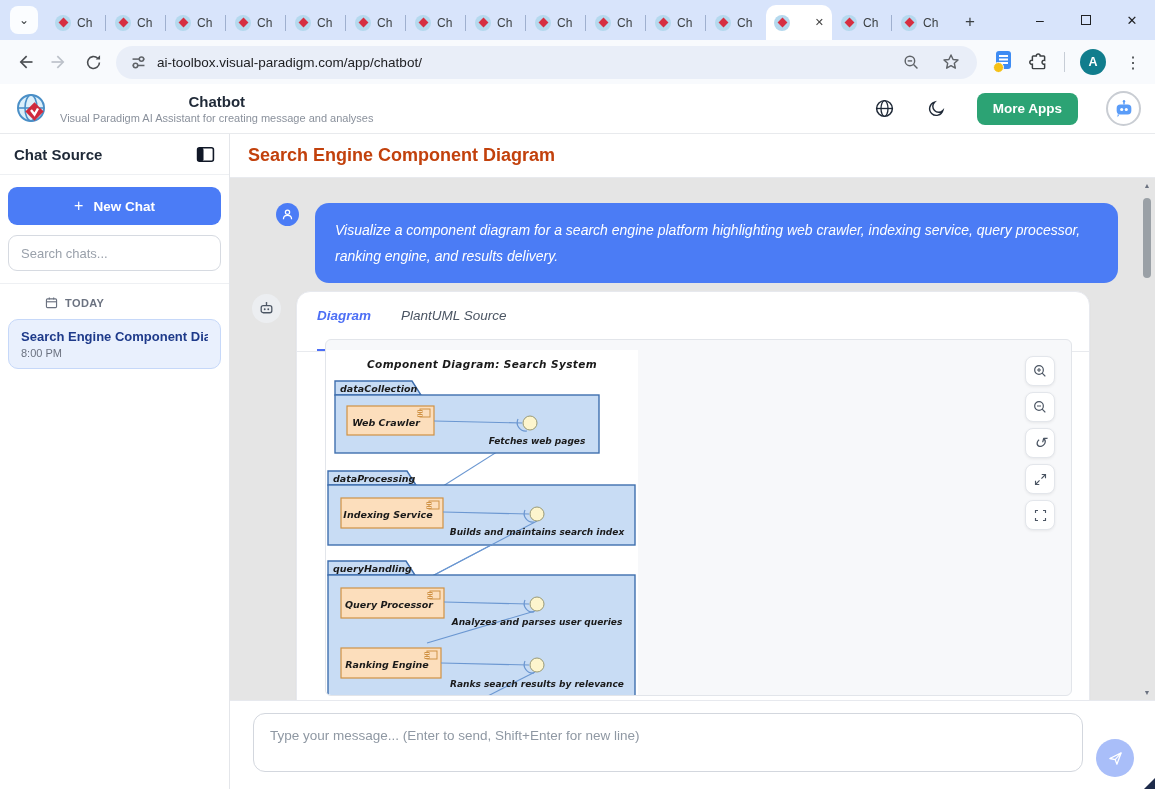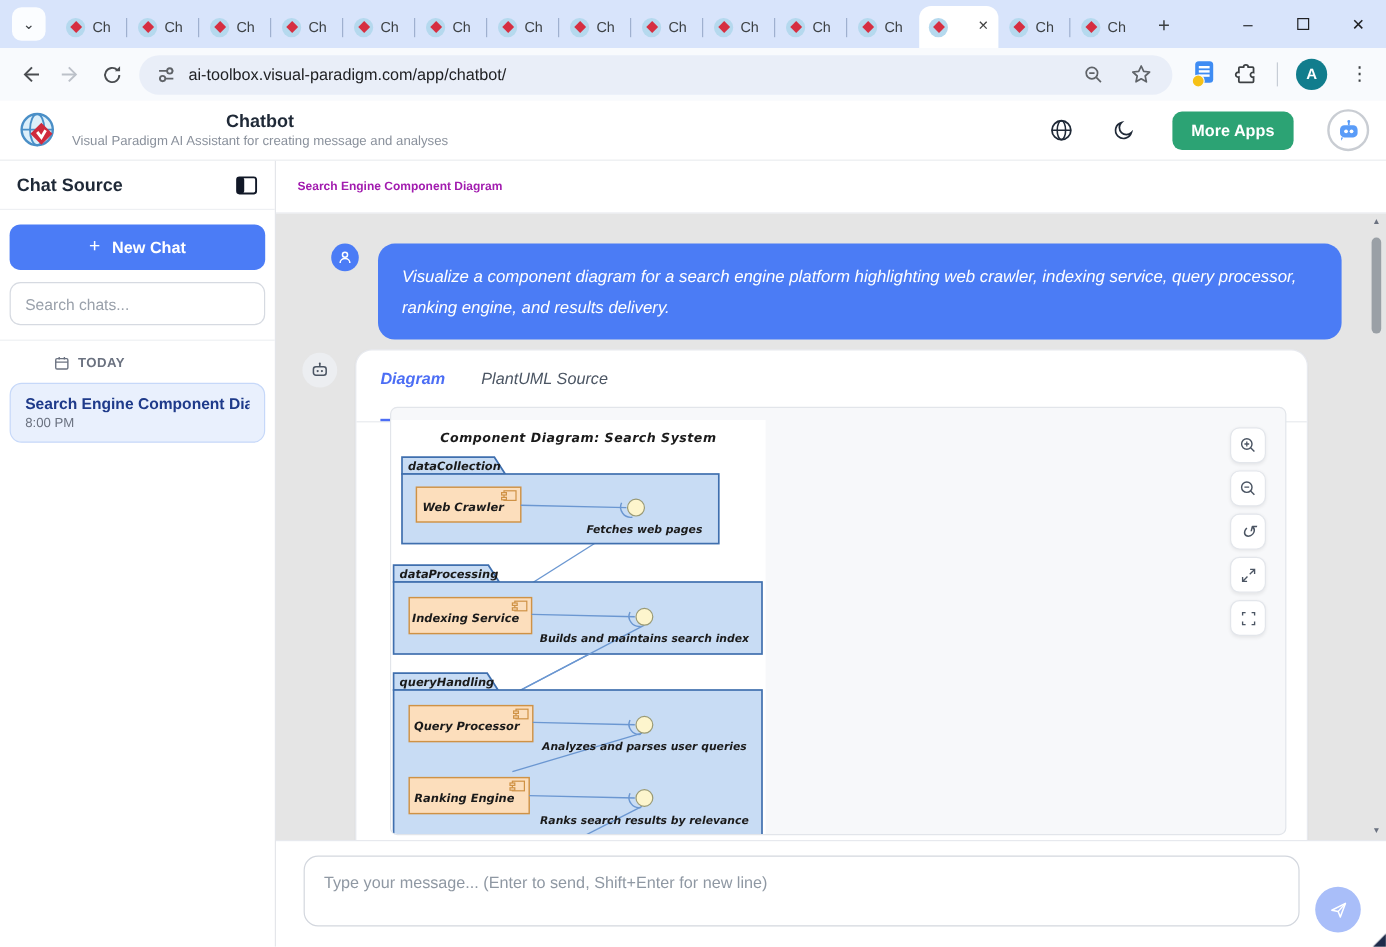--- a/index.html
+++ b/index.html
@@ -59,21 +59,21 @@
   .sb-search::placeholder { color:#9aa1ab; }
   .sb-divider { border-top:1px solid #eef0f3; }
   .sb-section { display:flex; align-items:center; gap:7px; margin:12px 0 0 14px; font-size:11px; font-weight:bold; color:#6b7280; letter-spacing:.4px;padding-left:31px; }
   .chat-item { margin:10px 8px 0; background:#e9f0fd; border:1px solid #c6d8f9; border-radius:10px; padding:9px 12px; cursor:pointer; }
   .chat-item-title { font-size:13px; font-weight:bold; color:#1e3a8a; white-space:nowrap; overflow:hidden; }
   .chat-item-time { font-size:11px; color:#6b7280; margin-top:3px; }
 
   
   .main { flex:1; display:flex; flex-direction:column; position:relative; }
   .page-titlebar { height:44px; background:#fff; border-bottom:1px solid #e8eaee; display:flex; align-items:center; padding-left:18px; }
-  .page-title { font-size:10px; font-weight:bold; color:#a21caf; }
+  .page-title { font-size:18px; font-weight:bold; color:#c2410c; }
   .chatarea { height:522px; background:#e5e5e5; position:relative; overflow:hidden;font-style:italic; }
 
   .user-avatar { position:absolute; left:46px; top:25px; width:23px; height:23px; border-radius:50%; background:#4b7cf6; display:flex; align-items:center; justify-content:center; }
   .user-bubble { position:absolute; left:85px; top:25px; width:803px; background:#4b7cf5; border-radius:14px; color:#fff; font-size:14px; line-height:26px; padding:14px 20px; }
 
   .bot-avatar { position:absolute; left:22px; top:116px; width:29px; height:29px; border-radius:50%; background:#eceef1; display:flex; align-items:center; justify-content:center; }
   .resp-card { position:absolute; left:66px; top:113px; width:794px; height:560px; background:#fff; border:1px solid #e7e9ee; border-radius:14px; box-shadow:0 1px 2px rgba(0,0,0,.04); }
   .resp-tabs { display:flex; gap:30px; padding:16px 20px 0; border-bottom:1px solid #e8eaee; }
   .rtab { font-size:13.5px; color:#4b5563; padding-bottom:26px; cursor:pointer; }
   .rtab.active { color:#4c6ef5; font-weight:bold; border-bottom:2px solid #4c6ef5; }

